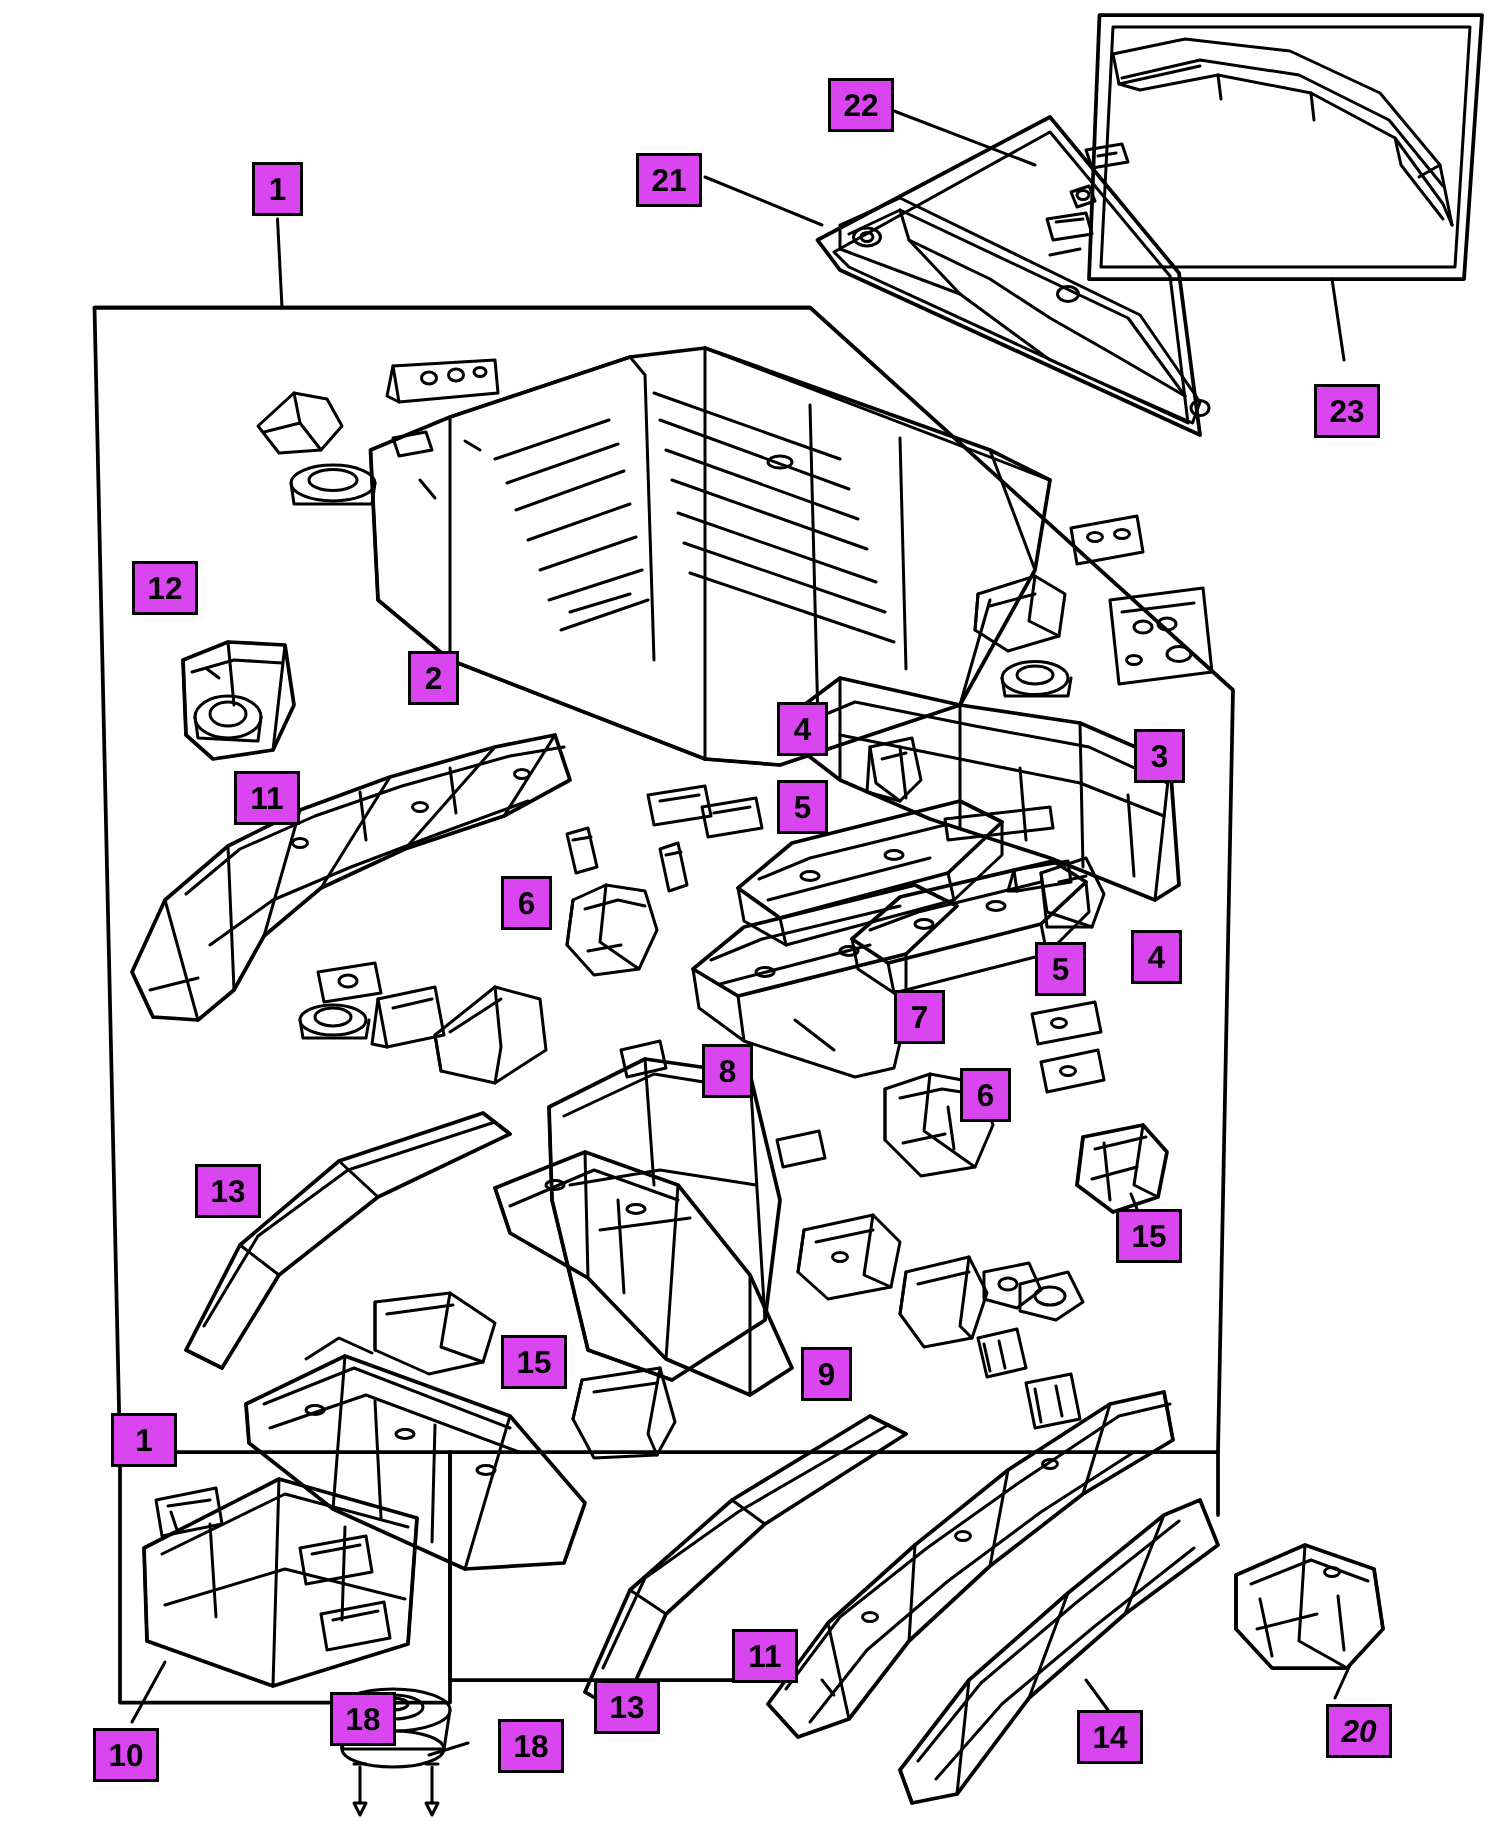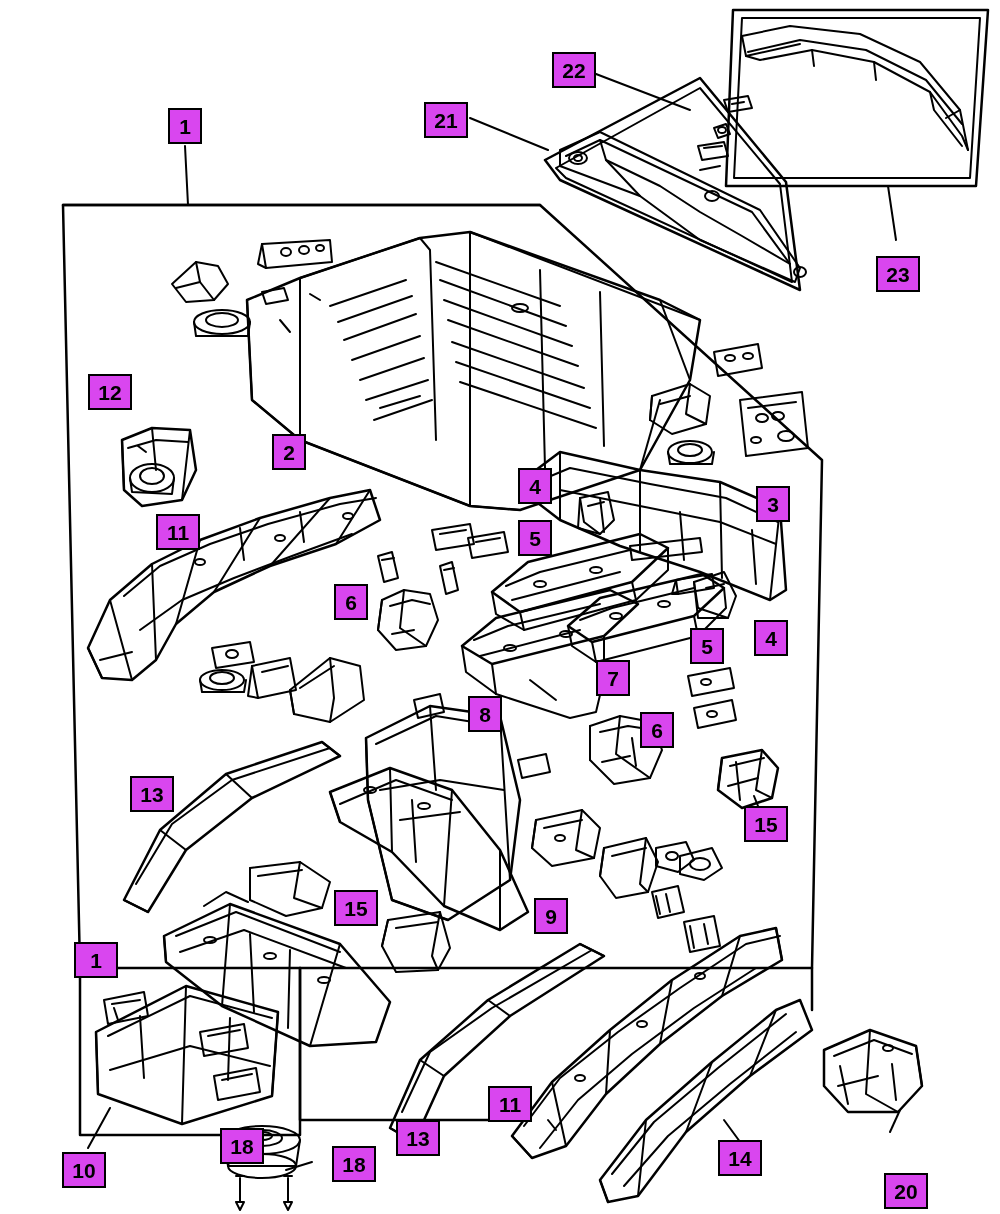--- a/index.html
+++ b/index.html
@@ -513,18 +513,18 @@
   <div class="callout w2" style="left:488px; top:1086px;">11</div>
   <div class="callout w2" style="left:88px; top:374px;">12</div>
   <div class="callout w2" style="left:130px; top:776px;">13</div>
   <div class="callout w2" style="left:396px; top:1120px;">13</div>
   <div class="callout w2" style="left:718px; top:1140px;">14</div>
   <div class="callout w2" style="left:334px; top:890px;">15</div>
   <div class="callout w2" style="left:74px; top:942px;">1</div>
   <div class="callout w2" style="left:62px; top:1152px;">10</div>
   <div class="callout w2" style="left:172px; top:1128px;margin-left:48px;">18</div>
   <div class="callout w2" style="left:332px; top:1146px;">18</div>
-  <div class="callout w2" style="left:884px; top:1173px;">20</div>
+  <div class="callout w2" style="left:884px; top:1136px;font-style:italic;">20</div>
   <div class="callout w2" style="left:424px; top:102px;">21</div>
   <div class="callout w2" style="left:552px; top:52px;">22</div>
   <div class="callout w2" style="left:876px; top:256px;">23</div>
 
 </div>
 
 </body></html>

